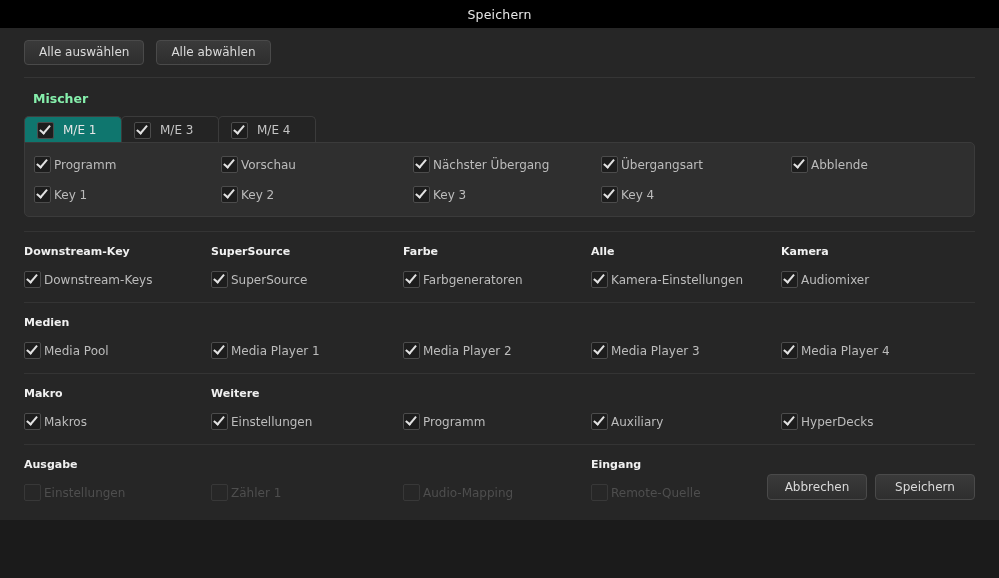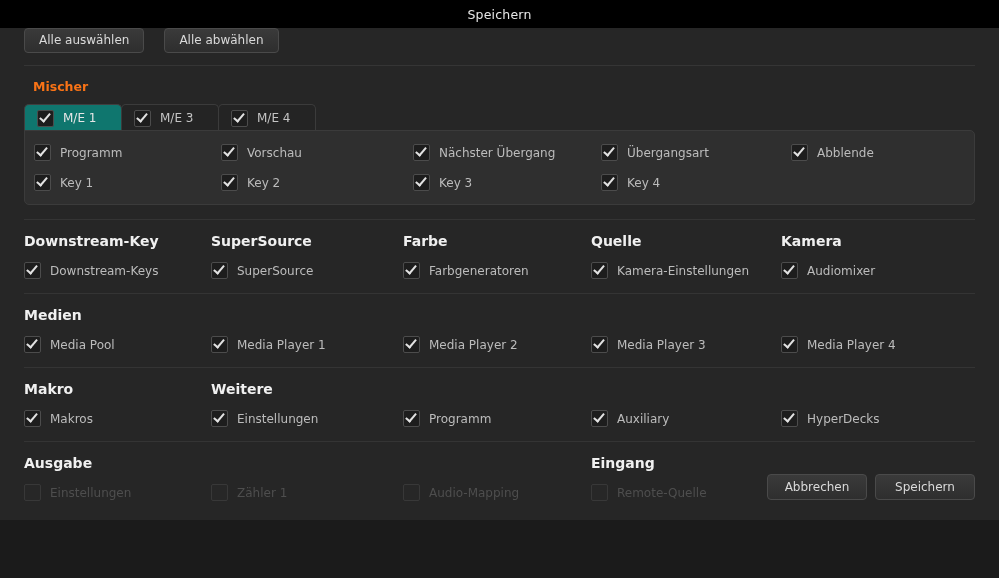--- a/index.html
+++ b/index.html
@@ -33,23 +33,23 @@
     justify-content: center;
   }
   .titlebar .title {
     font-size: 12.5px;
     color: #e8e8e8;
     letter-spacing: 0.2px;
   }
 
   
   .topbar {
-    padding: 0 24px 0 24px;
-    display: flex;
-    gap: 20px;
+    padding: 12px 24px 0 24px;
+    display: flex;
+    gap: 12px;
   }
 
   .btn {
     background: linear-gradient(#3a3a3a, #2e2e2e);
     border: 1px solid #4a4a4a;
     border-radius: 4px;
     color: #dadada;
     font-size: 12px;
     font-family: "DejaVu Sans", "Liberation Sans", sans-serif;
     padding: 0 14px;
@@ -67,21 +67,21 @@
   }
 
   
   .content {
     padding: 0 24px;
   }
 
   .section-title {
     font-size: 12.5px;
     font-weight: bold;
-    color: #f97316;
+    color: #86efac;
     margin: 0 0 0 9px;
   }
 
   
   .tabs {
     display: flex;
     margin-top: 9px;
     height: 28px;
     align-items: flex-end;
   }
@@ -115,21 +115,21 @@
     padding: 13px 0 13px 0;
     margin-top: -1px;
     position: relative;
     z-index: 0;
   }
 
   
   .cb {
     display: flex;
     align-items: center;
-    gap: 9px;
+    gap: 3px;
     cursor: pointer;
     user-select: none;
   }
   .cb .box {
     width: 15px;
     height: 15px;
     flex: 0 0 15px;
     border-radius: 2px;
     background: #1d1d1d;
     border: 1px solid #4c4c4c;
@@ -165,21 +165,21 @@
   
   .row5 {
     display: grid;
     grid-template-columns: 187px 192px 188px 190px auto;
     align-items: center;
   }
   .row5.inset { padding-left: 9px; }
   .row5 + .row5 { margin-top: 13px; }
 
   .hdr {
-    font-size: 14px;
+    font-size: 11px;
     font-weight: bold;
     color: #f0f0f0;
     white-space: nowrap;
   }
 
   .divider {
     height: 1px;
     background: #343434;
     margin: 14px 0 0 0;
   }
@@ -286,21 +286,21 @@
         </div>
     </div>
 
     <div id="blocks-host">
         <div class="divider"></div>
         <div class="block">
           <div class="row5">
             <div class="hdr">Downstream-Key</div>
             <div class="hdr">SuperSource</div>
             <div class="hdr">Farbe</div>
-            <div class="hdr">Quelle</div>
+            <div class="hdr">Alle</div>
             <div class="hdr">Kamera</div>
           </div>
           <div class="row5">
             <div class="cb checked">
               <span class="box"></span>
               <span class="lbl">Downstream-Keys</span>
             </div>
             <div class="cb checked">
               <span class="box"></span>
               <span class="lbl">SuperSource</span>

